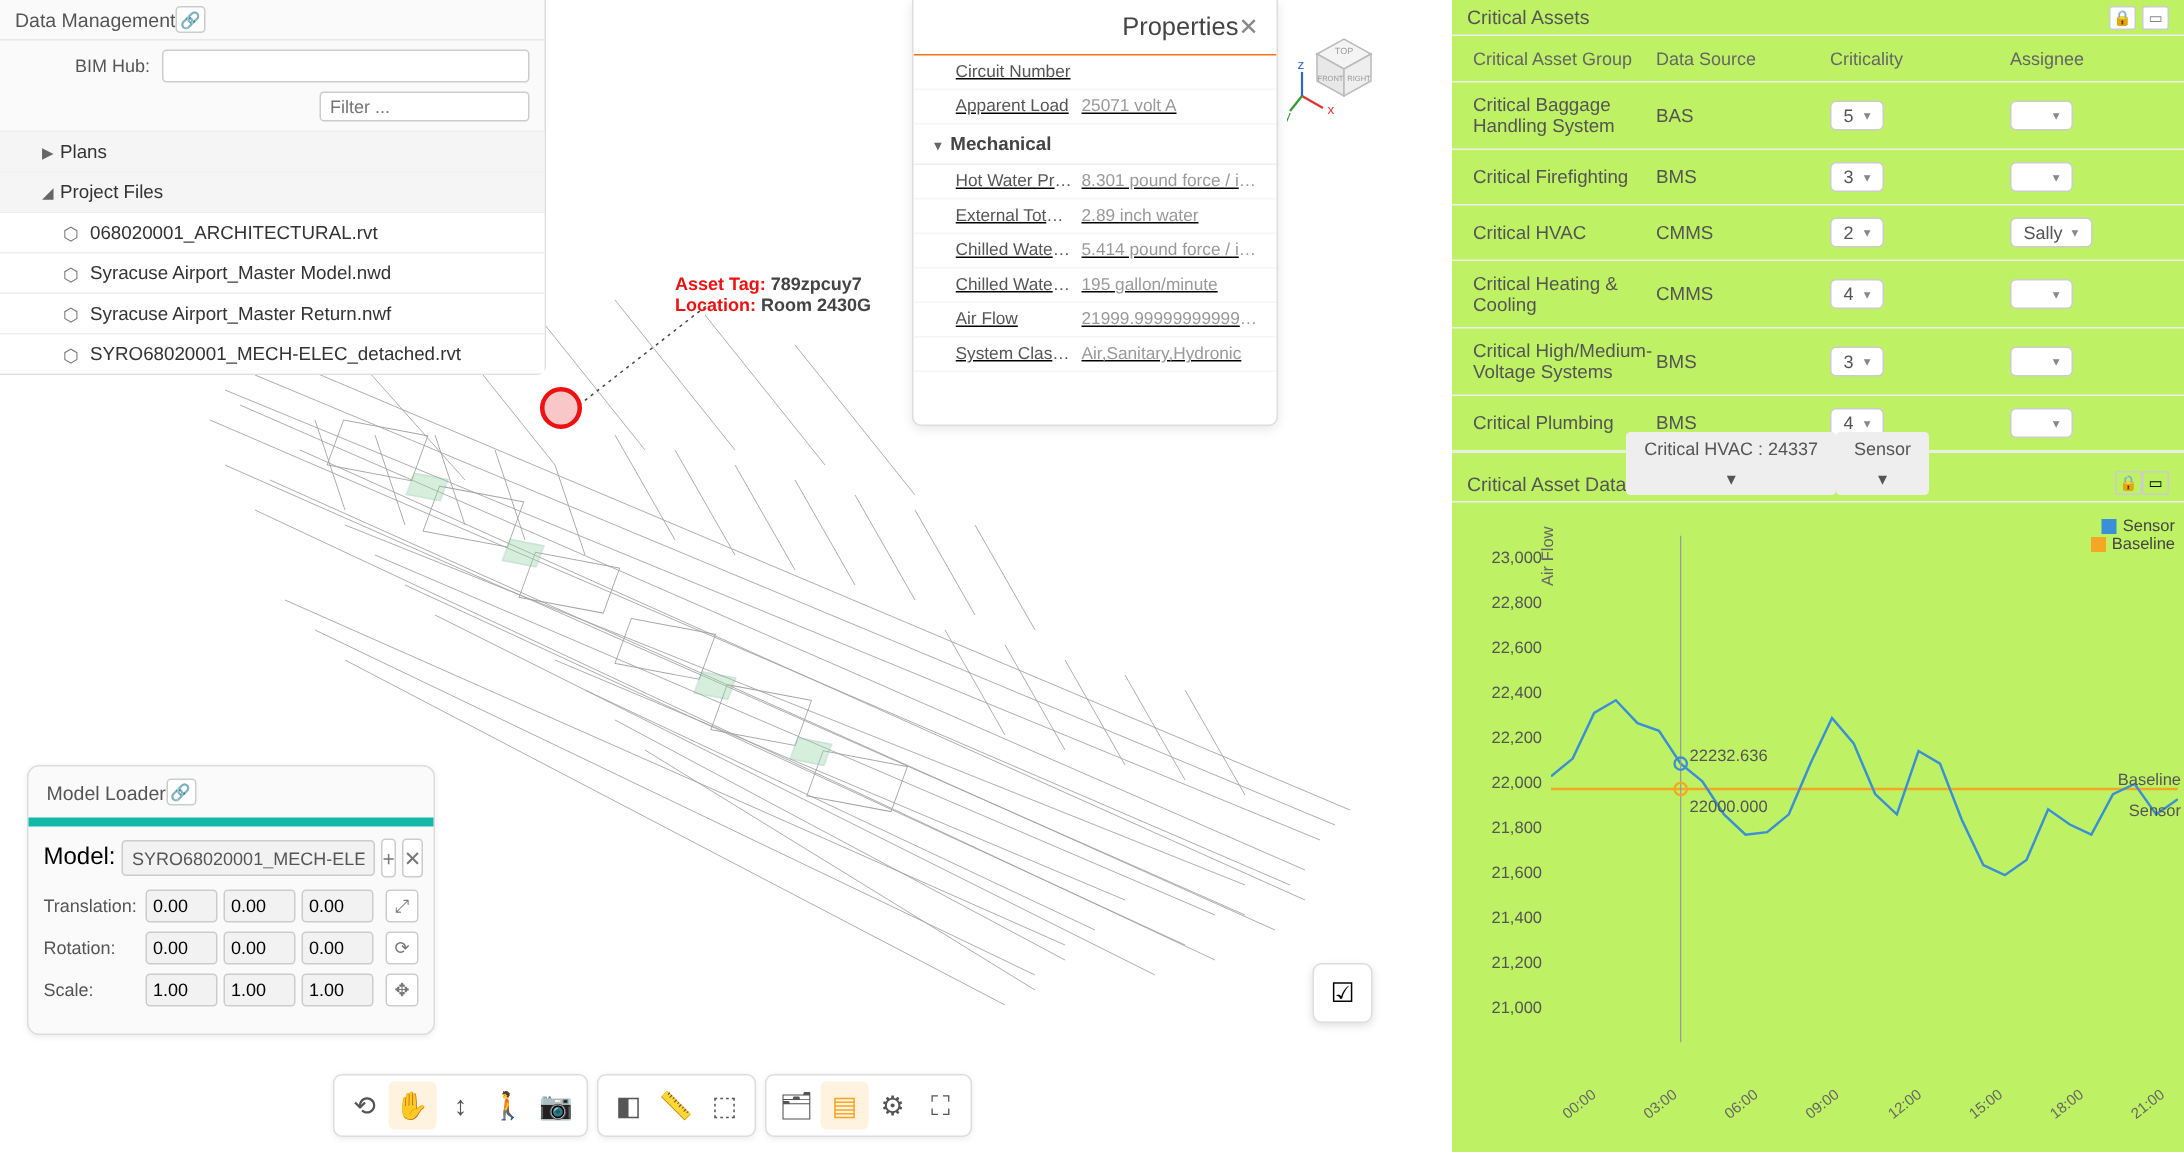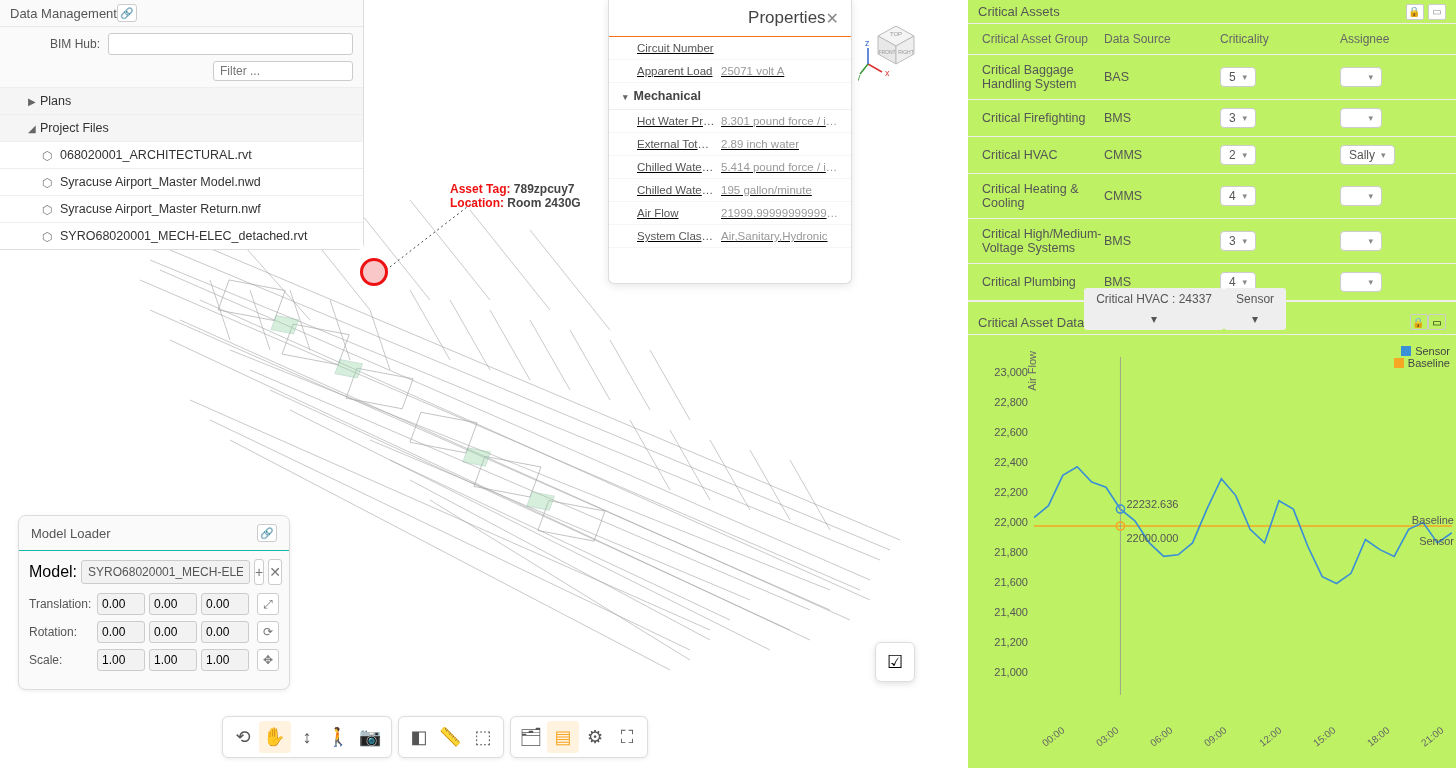--- a/index.html
+++ b/index.html
@@ -17,21 +17,21 @@
 .dm-tree { font-size: 12.5px; color: #333; }
 .dm-tree .node { padding: 6px 10px 6px 40px; border-top: 1px solid #eee; position: relative; cursor: default; }
 .dm-tree .node.group { padding-left: 40px; font-weight: 400; background: #f5f5f5; }
 .dm-tree .node.file { padding-left: 60px; background: #fff; }
 .dm-tree .caret { position: absolute; left: 28px; top: 8px; font-size: 10px; color: #666; }
 .dm-tree .group .caret { left: 28px; }
 .dm-tree .cube { position: absolute; left: 42px; top: 7px; font-size: 12px; color: #777; }
 
 
 .ml-panel { position: absolute; left: 18px; bottom: 80px; width: 272px; background: #fafafa; border: 1px solid #ddd; border-radius: 8px; z-index: 20; box-shadow: 0 1px 4px rgba(0,0,0,.08);}
-.ml-header { display:flex; justify-content:space-between; align-items:center; padding: 8px 12px; font-size: 13px; color: #555; border-bottom: 1px solid #14b8a6;}
+.ml-header { display:flex; justify-content:flex-start; align-items:center; padding: 8px 12px; font-size: 13px; color: #555; border-bottom: 6px solid #14b8a6;}
 .ml-body { padding: 8px 10px 12px; }
 .ml-row { display:flex; align-items:center; gap: 4px; margin-bottom: 6px; }
 .ml-row .lbl { width: 64px; font-size: 12px; color: #555; }
 .ml-row input { width: 48px; border: 1px solid #ccc; background: #f2f2f2; padding: 3px 4px; font-size: 12px; border-radius: 3px; text-align:left; }
 .ml-row .tail { width: 22px; height: 22px; border: 1px solid #ccc; border-radius: 3px; margin-left: auto; background:#fff; font-size:12px; color:#777; display:flex;align-items:center;justify-content:center;}
 .ml-model { display:flex; align-items:center; gap: 4px; margin-bottom:8px;}
 .ml-model input { flex:1; border:1px solid #ccc; background:#f2f2f2; padding:4px 6px; font-size:12px; border-radius:3px; color:#555;}
 .ml-model .btn { width:22px; height:26px; border:1px solid #ccc; background:#fff; border-radius:3px; color:#777; font-size:14px; display:flex;align-items:center;justify-content:center;}
 
 

